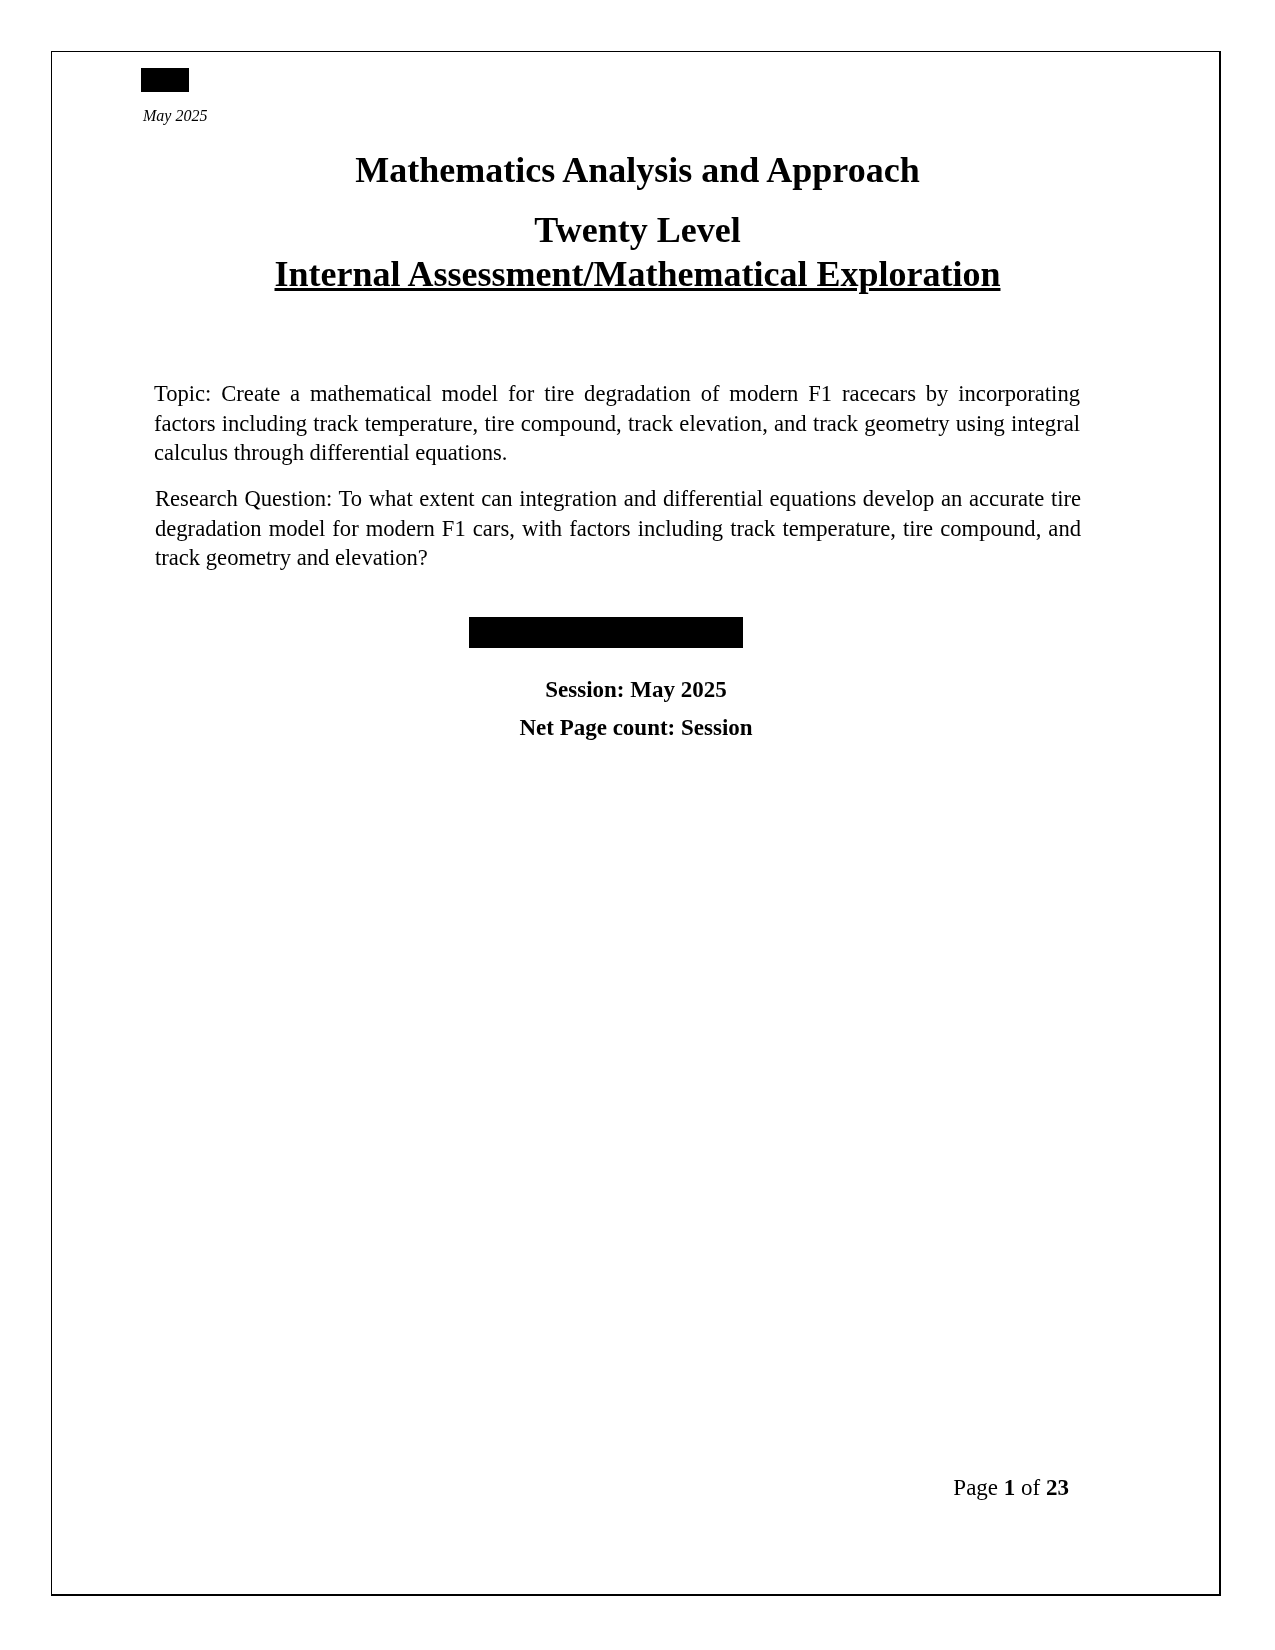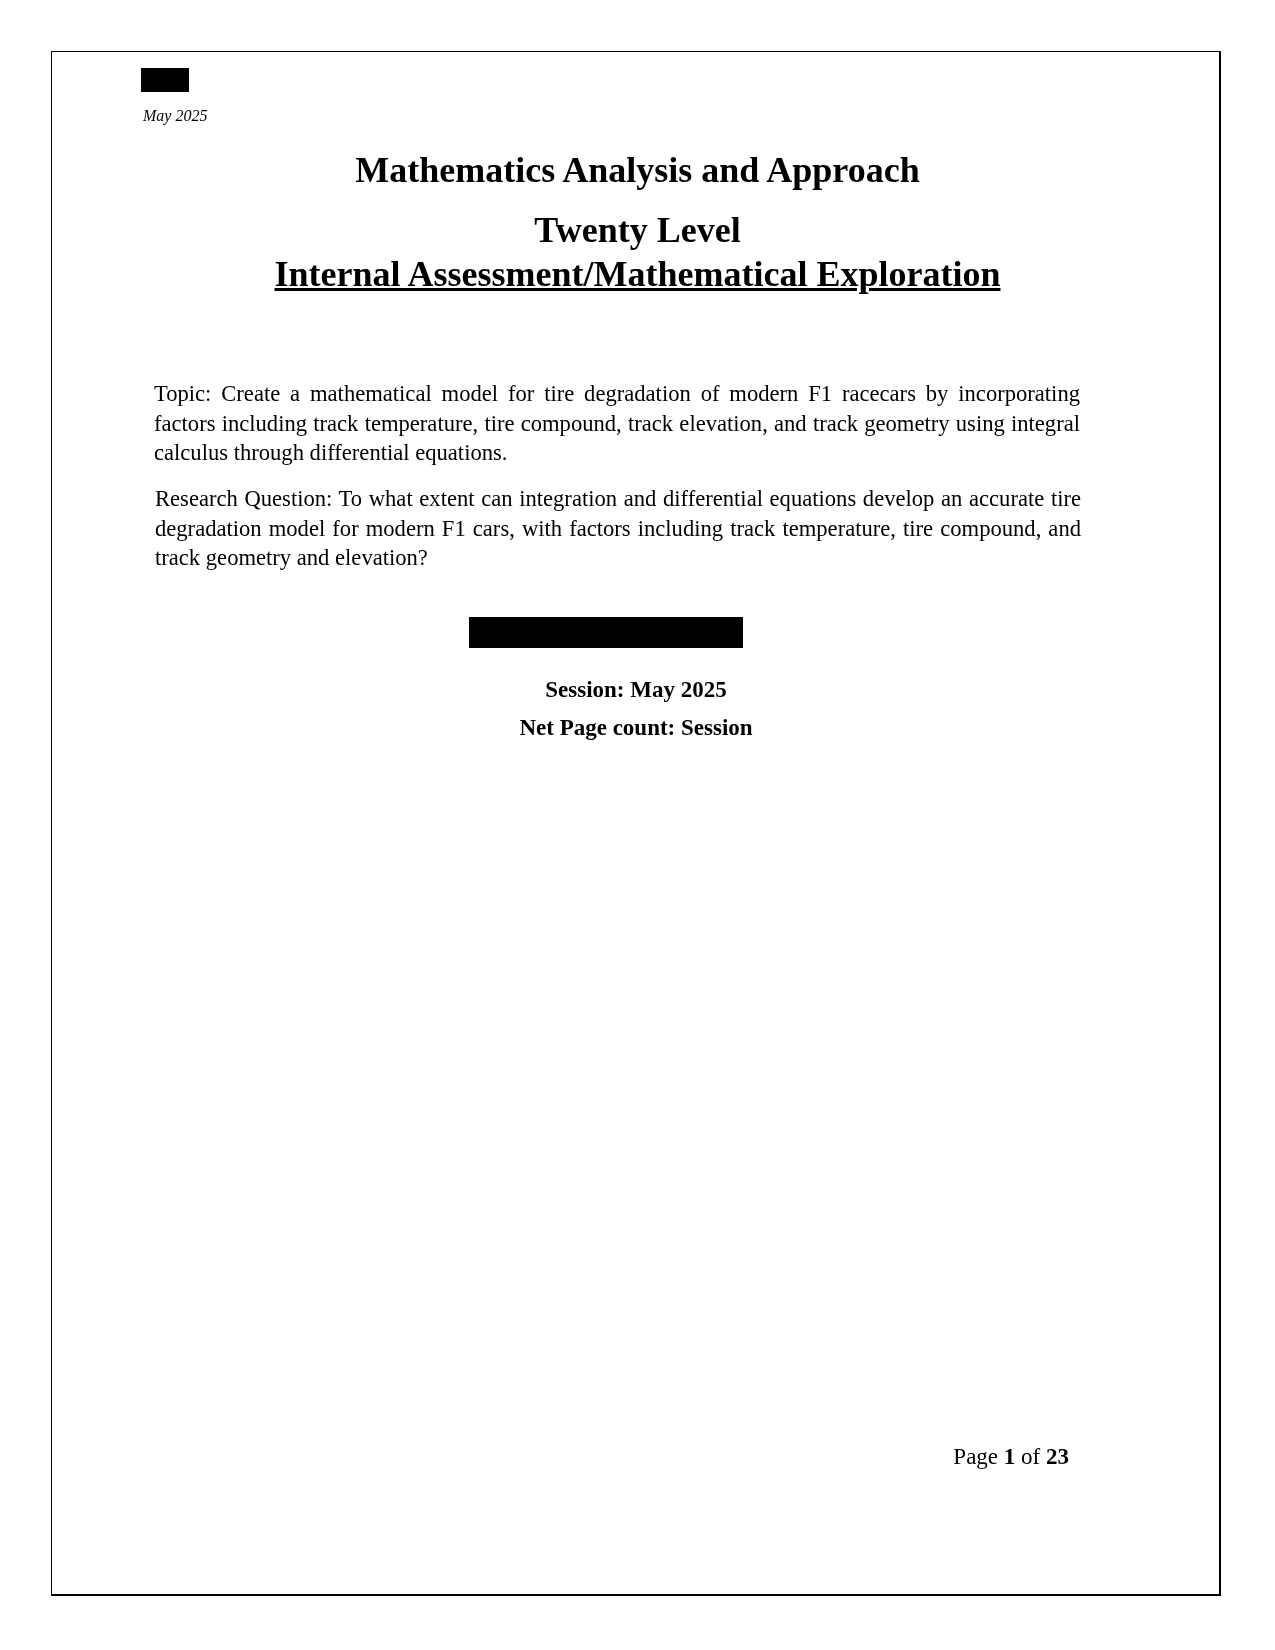--- a/index.html
+++ b/index.html
@@ -83,21 +83,21 @@
       font-size: 23px;
       line-height: 28px;
       font-weight: bold;
     }
     .center-line.session { top: 668px; margin-top: 8px; }
     .center-line.pagecount { top: 714px; }
 
     .footer-page {
       position: absolute;
       right: 206px;
-      top: 1443px;
+      top: 1474px;
       font-size: 23px;
       line-height: 28px;
       white-space: nowrap;
     }
     .footer-page b { font-weight: bold; }
   </style>
 </head>
 <body>
 
 <div class="page-border"></div>

